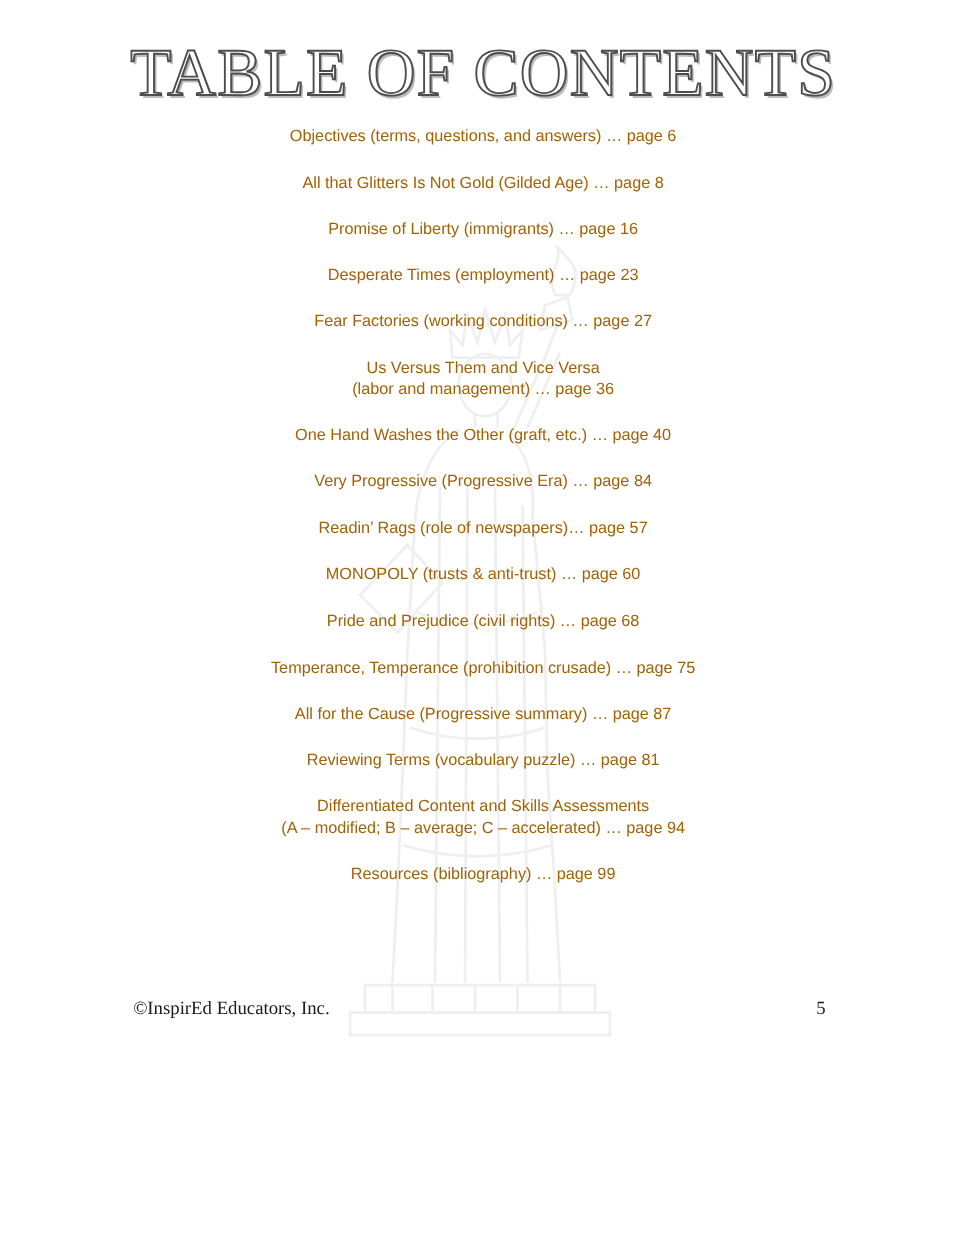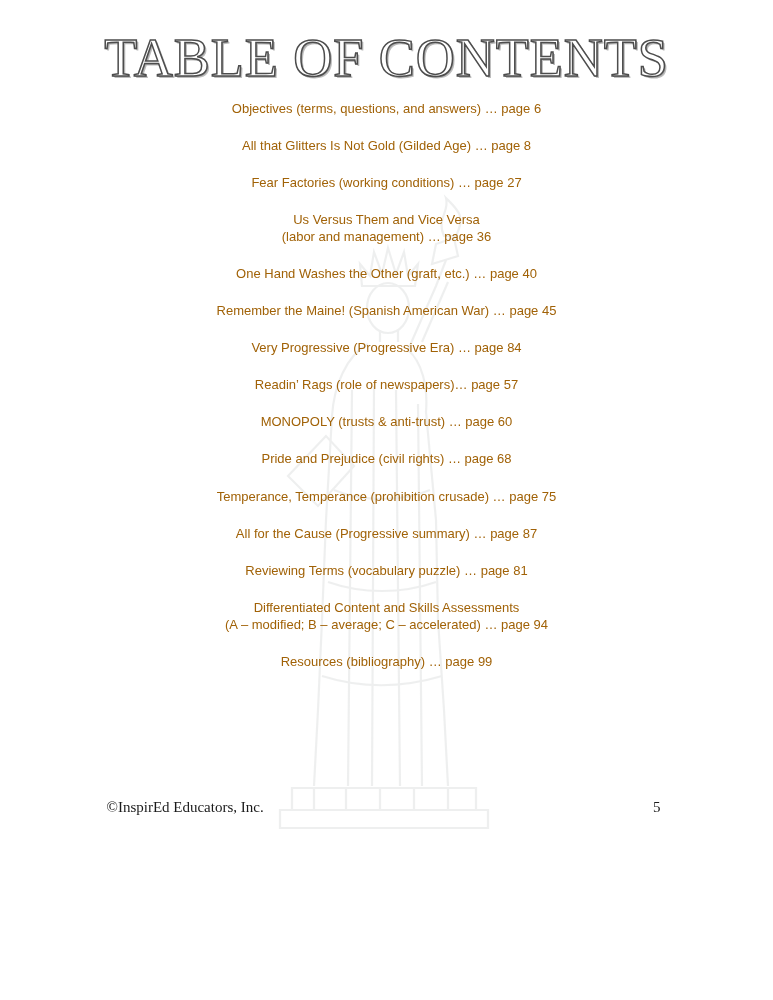--- a/index.html
+++ b/index.html
@@ -119,25 +119,26 @@
       <path d="M92 598 L92 620 M124 598 L124 620 M158 598 L158 620 M192 598 L192 620 M226 598 L226 620"></path>
     </g>
   </svg>
 
   <div class="content">
     <h1 class="doc-title">TABLE OF CONTENTS</h1>
 
     <ul class="toc">
       <li class="toc-entry">Objectives (terms, questions, and answers) … page 6</li>
       <li class="toc-entry">All that Glitters Is Not Gold (Gilded Age) … page 8</li>
+      <li class="toc-entry">Promise of Liberty (immigrants) … page 16</li>
+      <li class="toc-entry">Desperate Times (employment) … page 23</li>
       <li class="toc-entry">Fear Factories (working conditions) … page 27</li>
       <li class="toc-entry">Us Versus Them and Vice Versa
 (labor and management) … page 36</li>
       <li class="toc-entry">One Hand Washes the Other (graft, etc.) … page 40</li>
-      <li class="toc-entry">Remember the Maine!  (Spanish American War) … page 45</li>
       <li class="toc-entry">Very Progressive (Progressive Era) … page 84</li>
       <li class="toc-entry">Readin’ Rags (role of newspapers)… page 57</li>
       <li class="toc-entry">MONOPOLY (trusts &amp; anti-trust) … page 60</li>
       <li class="toc-entry">Pride and Prejudice (civil rights) … page 68</li>
       <li class="toc-entry">Temperance, Temperance (prohibition crusade) … page 75</li>
       <li class="toc-entry">All for the Cause (Progressive summary) … page 87</li>
       <li class="toc-entry">Reviewing Terms (vocabulary puzzle) … page 81</li>
       <li class="toc-entry">Differentiated Content and Skills Assessments
 (A – modified; B – average; C – accelerated) … page 94</li>
       <li class="toc-entry">Resources (bibliography) … page 99</li>

